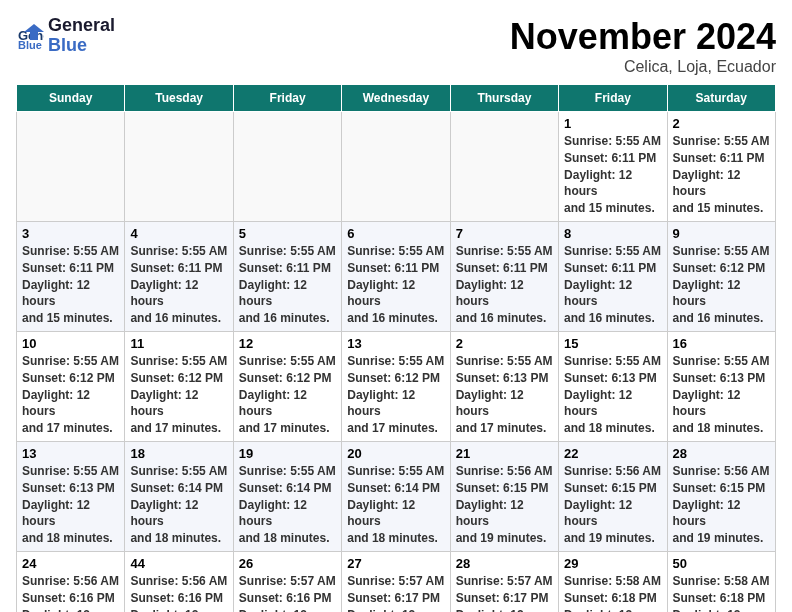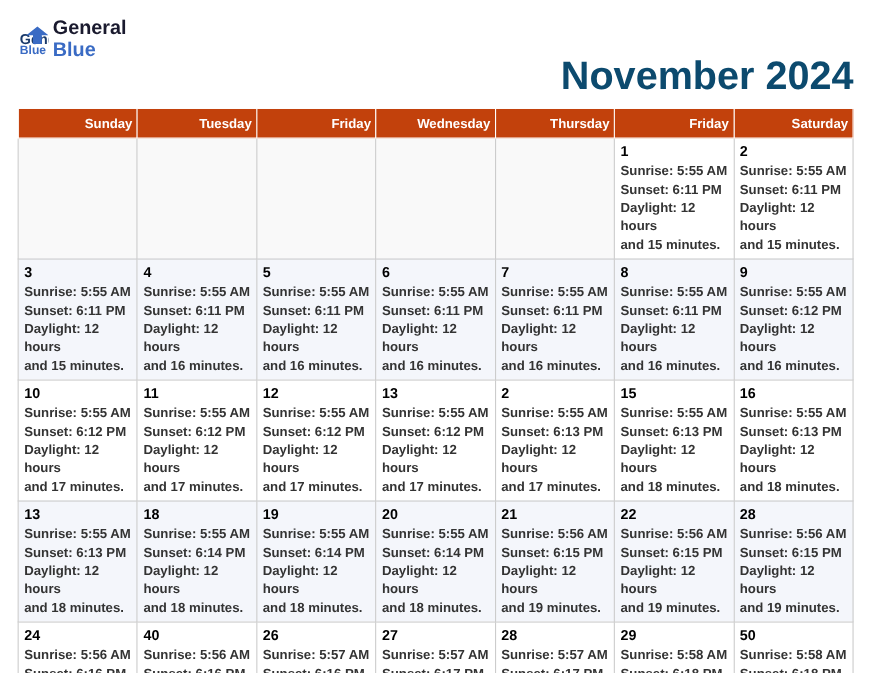--- a/index.html
+++ b/index.html
@@ -29,37 +29,36 @@
     }
     .logo-text span { display: block; }
     .logo-icon {
       width: 28px;
       height: 28px;
     }
     .title-block { text-align: right; }
     .month-title {
       font-size: 36px;
       font-weight: bold;
-      color: #0c4a6e;
-      margin-top: 32px;
+      color: #000000;
     }
     .location {
       font-size: 16px;
       color: #444;
     }
     .calendar {
       width: 100%;
       border-collapse: collapse;
       font-size: 11px;
     }
     .calendar th {
-      background: #c2410c;
+      background: #0f766e;
       color: #fff;
       padding: 6px 4px;
-      text-align: right;
+      text-align: center;
       font-size: 12px;
       font-weight: bold;
       border: 1px solid #fff;
     }
     .calendar td {
       border: 1px solid #ccc;
       vertical-align: top;
       padding: 4px 5px;
       width: 108px;
       min-height: 80px;
@@ -92,20 +91,21 @@
       <text x="2" y="27" font-size="11" font-weight="bold" fill="#3a6bc4">Blue</text>
       <polygon points="18,2 28,10 22,10 22,18 14,18 14,10 8,10" fill="#3a6bc4"></polygon>
     </svg>
     <div class="logo-text">
       <span>General</span>
       <span style="color:#3a6bc4;">Blue</span>
     </div>
   </div>
   <div class="title-block">
     <div class="month-title">November 2024</div>
+    <div class="location">Celica, Loja, Ecuador</div>
   </div>
 </div>
 
 <table class="calendar">
   <thead>
     <tr>
     <th>Sunday</th>
         <th>Tuesday</th>
         <th>Friday</th>
         <th>Wednesday</th>
@@ -291,21 +291,21 @@
       </tr>
       <tr>
         <td>
           <span class="day-num">24</span>
           <div class="day-info" style="white-space: pre-line;">Sunrise: 5:56 AM
 Sunset: 6:16 PM
 Daylight: 12 hours
 and 19 minutes.</div>
         </td>
         <td>
-          <span class="day-num">40</span>
+          <span class="day-num">44</span>
           <div class="day-info" style="white-space: pre-line;">Sunrise: 5:56 AM
 Sunset: 6:16 PM
 Daylight: 12 hours
 and 19 minutes.</div>
         </td>
         <td>
           <span class="day-num">26</span>
           <div class="day-info" style="white-space: pre-line;">Sunrise: 5:57 AM
 Sunset: 6:16 PM
 Daylight: 12 hours

